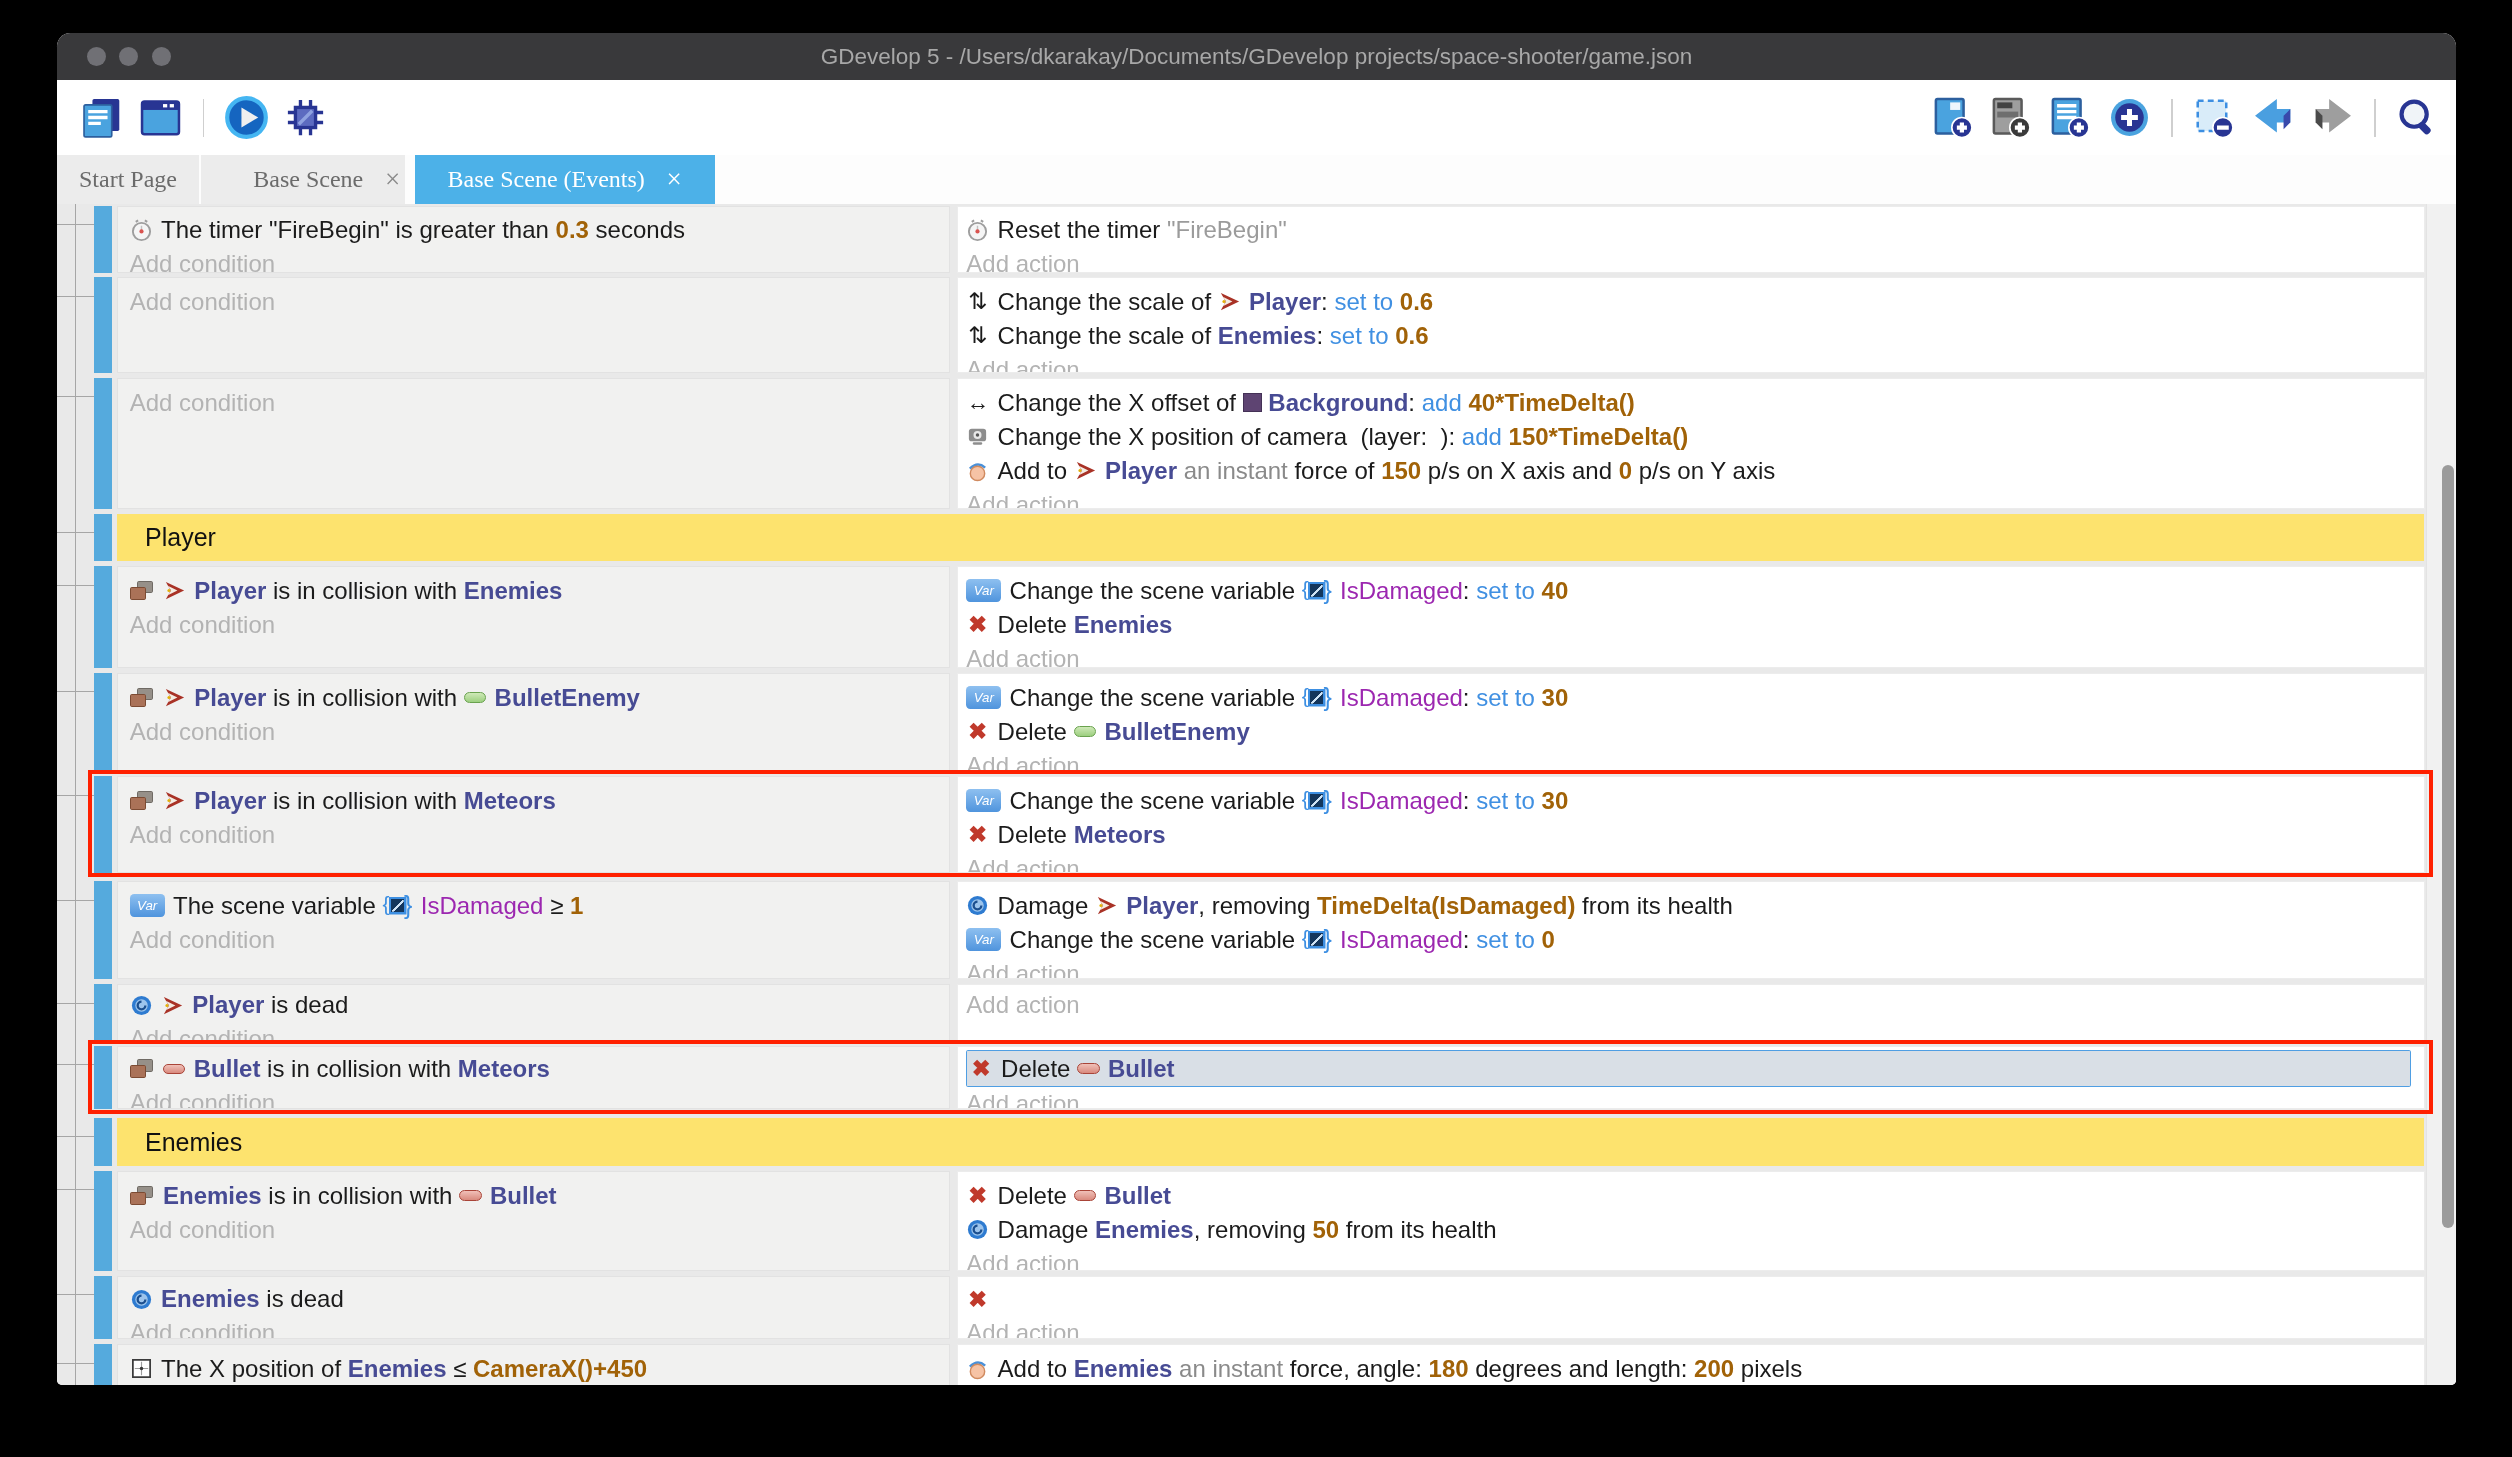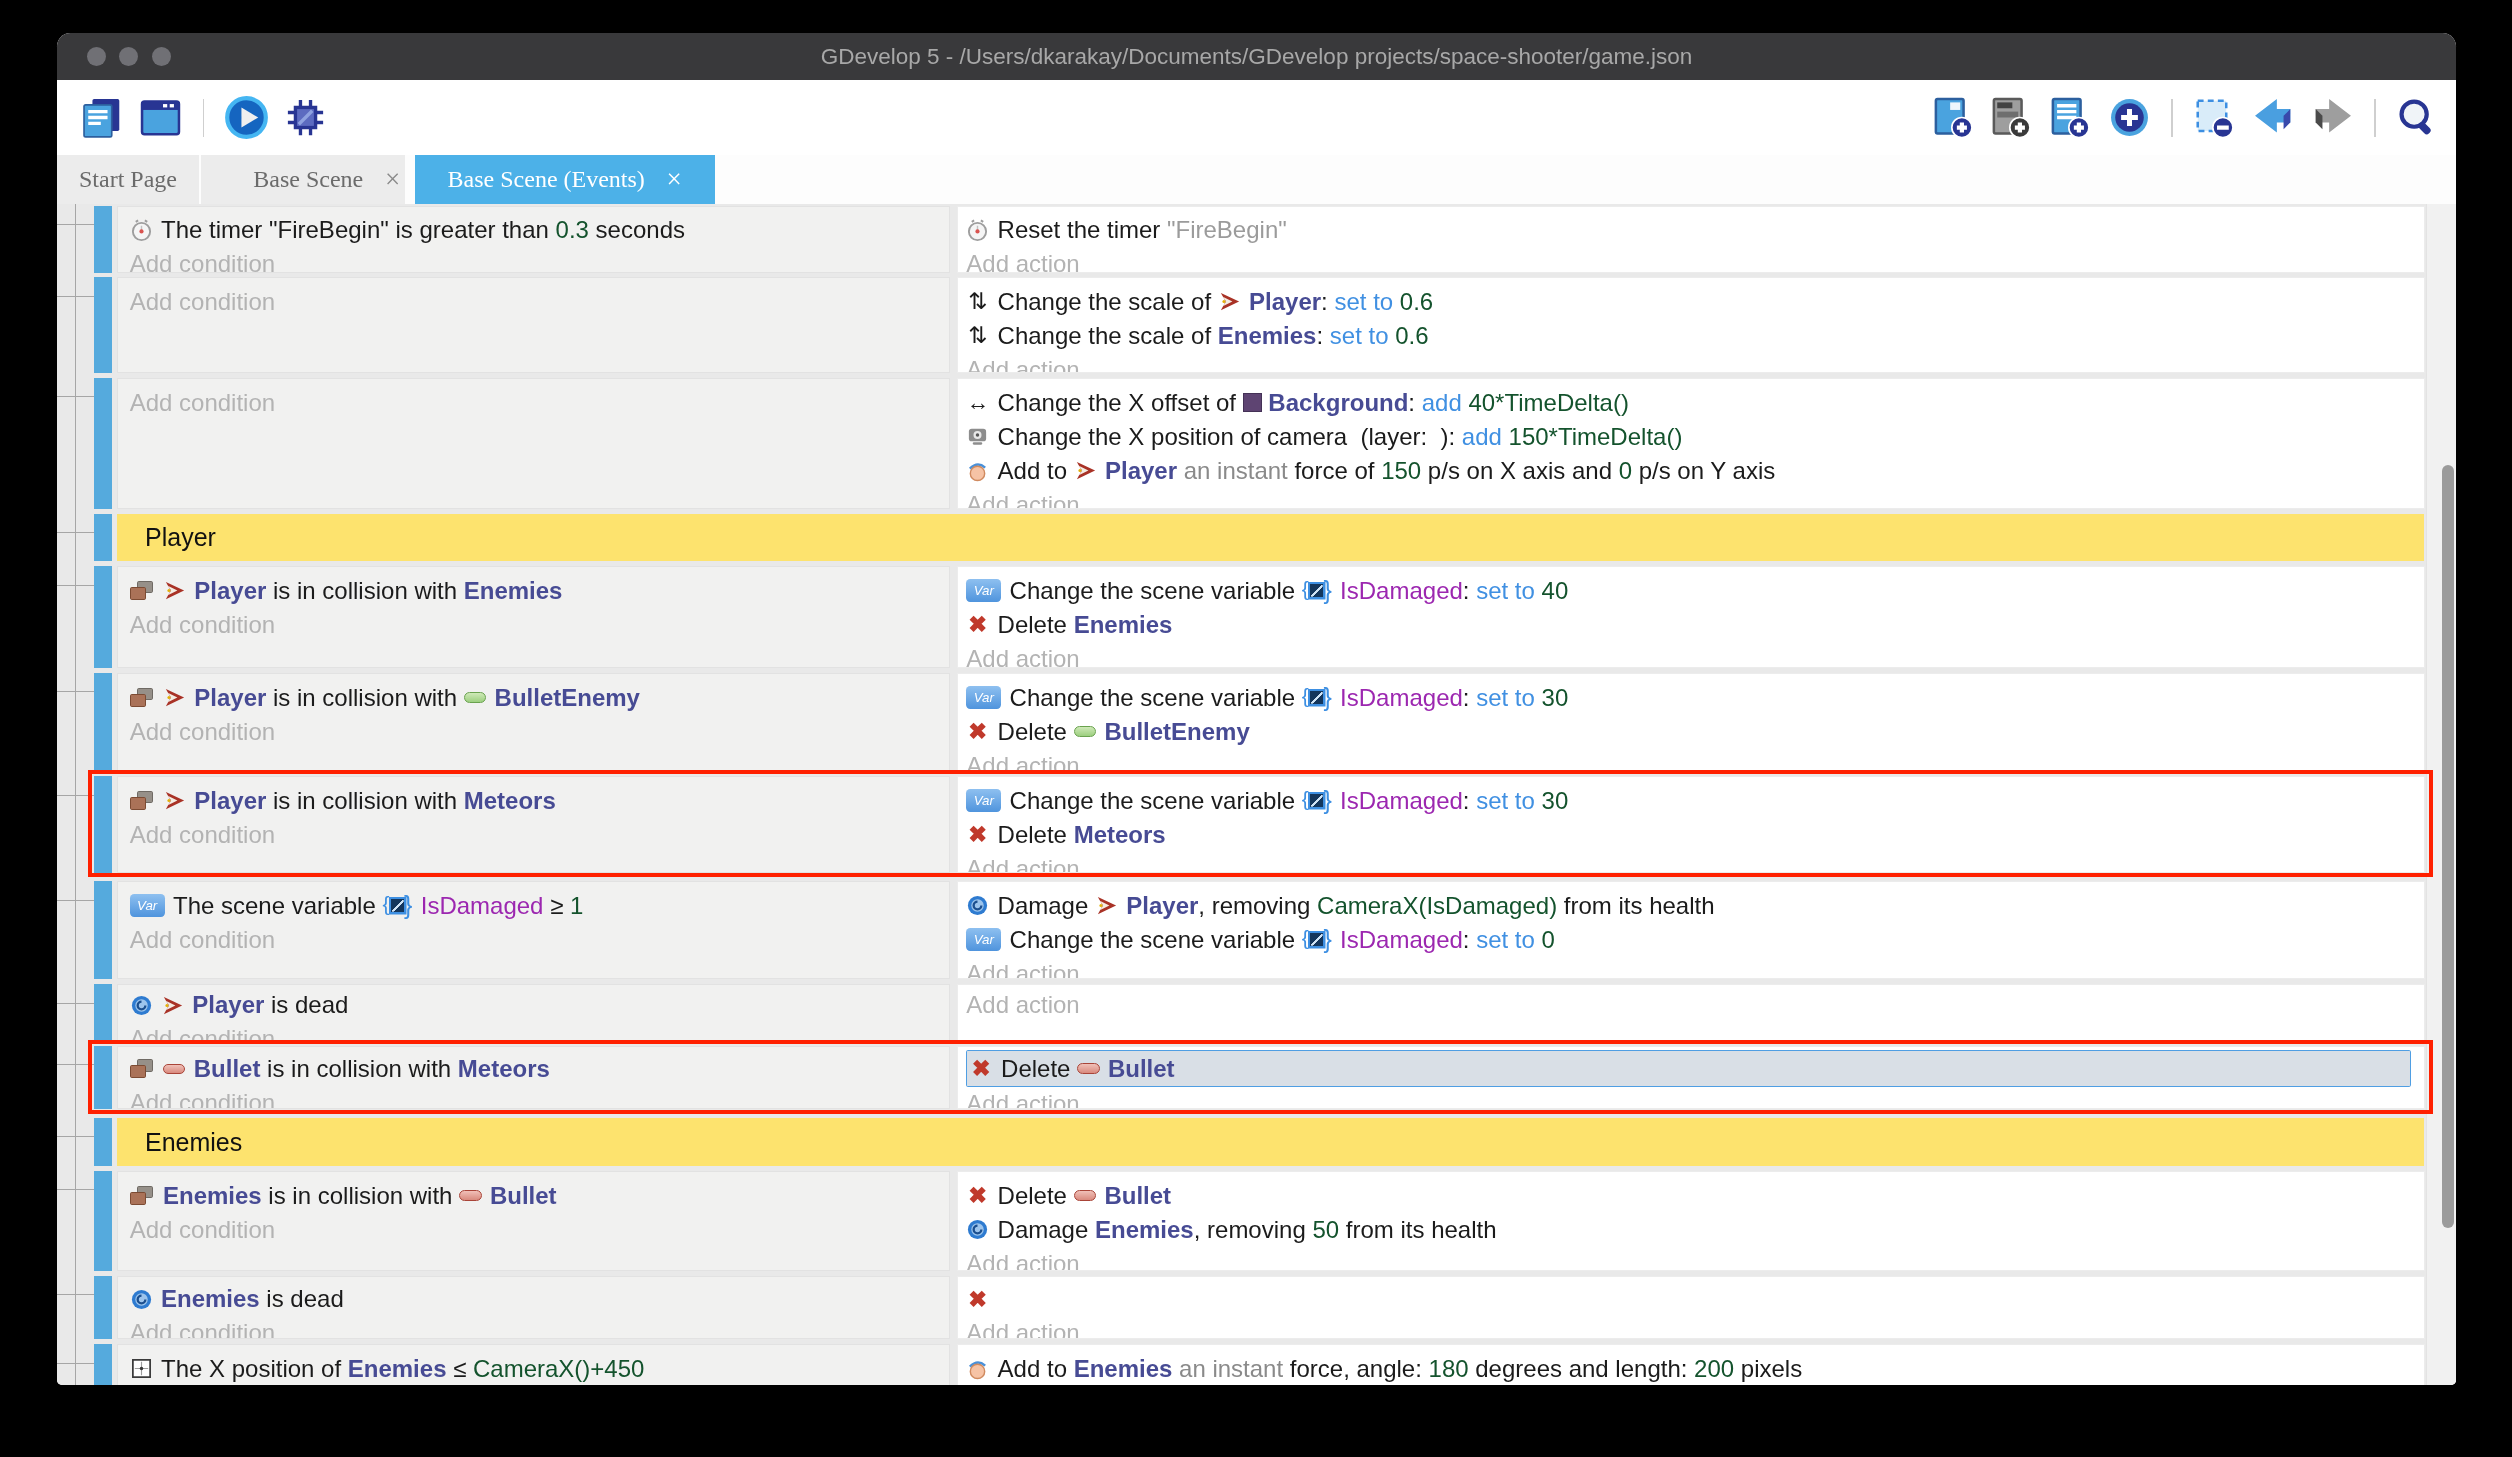--- a/index.html
+++ b/index.html
@@ -47,21 +47,21 @@
           background:#f1f1f0; border:0.8px solid #e2e2e2; padding:6.7px 0 0 11.7px; overflow:hidden; }
   .act  { position:absolute; left:900px; top:0; bottom:0; width:1468px;
           background:#ffffff; border:0.8px solid #ececec; padding:6.7px 0 0 8.3px; overflow:hidden; }
 
   .line { display:flex; align-items:center; height:34px; font-size:24px; color:#1b1b1b; }
   .line span { white-space:pre; }
   .ph { display:flex; align-items:center; height:34px; font-size:24px; color:#b3b3b3; }
 
   .line .obj { color:#474b94; font-weight:bold; }
   .line .kw  { color:#4090e2; }
-  .line .val { color:#14532d; }
+  .line .val { color:#a16207;font-weight:bold; }
   .line .var { color:#9c27b0; }
   .line .mut { color:#9b9b9b; }
   .line .dim { color:#8a8a8a; }
 
   .line.selected { background:#d9dfe6; border:1.7px solid #4f9ee3; border-radius:1.7px;
                    margin-right:13.3px; height:37px; padding-left:2.5px; }
 
   .gcell { position:absolute; left:60px; top:0; bottom:0; right:32px; background:#fde36e;
            display:flex; align-items:center; padding-left:28px; font-size:25px; color:#111; }
 
@@ -494,21 +494,21 @@
                 <path d="M12 8a4 4 0 1 0 4 4" stroke="#1b4f8f" stroke-width="2.4" fill="none"></path>
               </svg></span>
             <span>Damage </span>
             <span class="icon i-ship"><svg viewBox="0 0 24 24">
                 <path d="M3 3 22 12 3 21 8 12 Z" fill="#a93226"></path>
                 <path d="M5 7 15 12 5 17 8.5 12 Z" fill="#f4ece2"></path>
                 <circle cx="6.2" cy="12" r="1.6" fill="#e2b007"></circle>
               </svg></span>
             <span class="obj">Player</span>
             <span>, removing </span>
-            <span class="val">CameraX(IsDamaged)</span>
+            <span class="val">TimeDelta(IsDamaged)</span>
             <span> from its health</span>
           </div>
         <div class="line">
             <span class="icon i-varbadge"></span>
             <span>Change the scene variable </span>
             <span class="icon i-varbox"></span>
             <span class="var">IsDamaged</span>
             <span>: </span>
             <span class="kw">set to</span>
             <span> </span>

